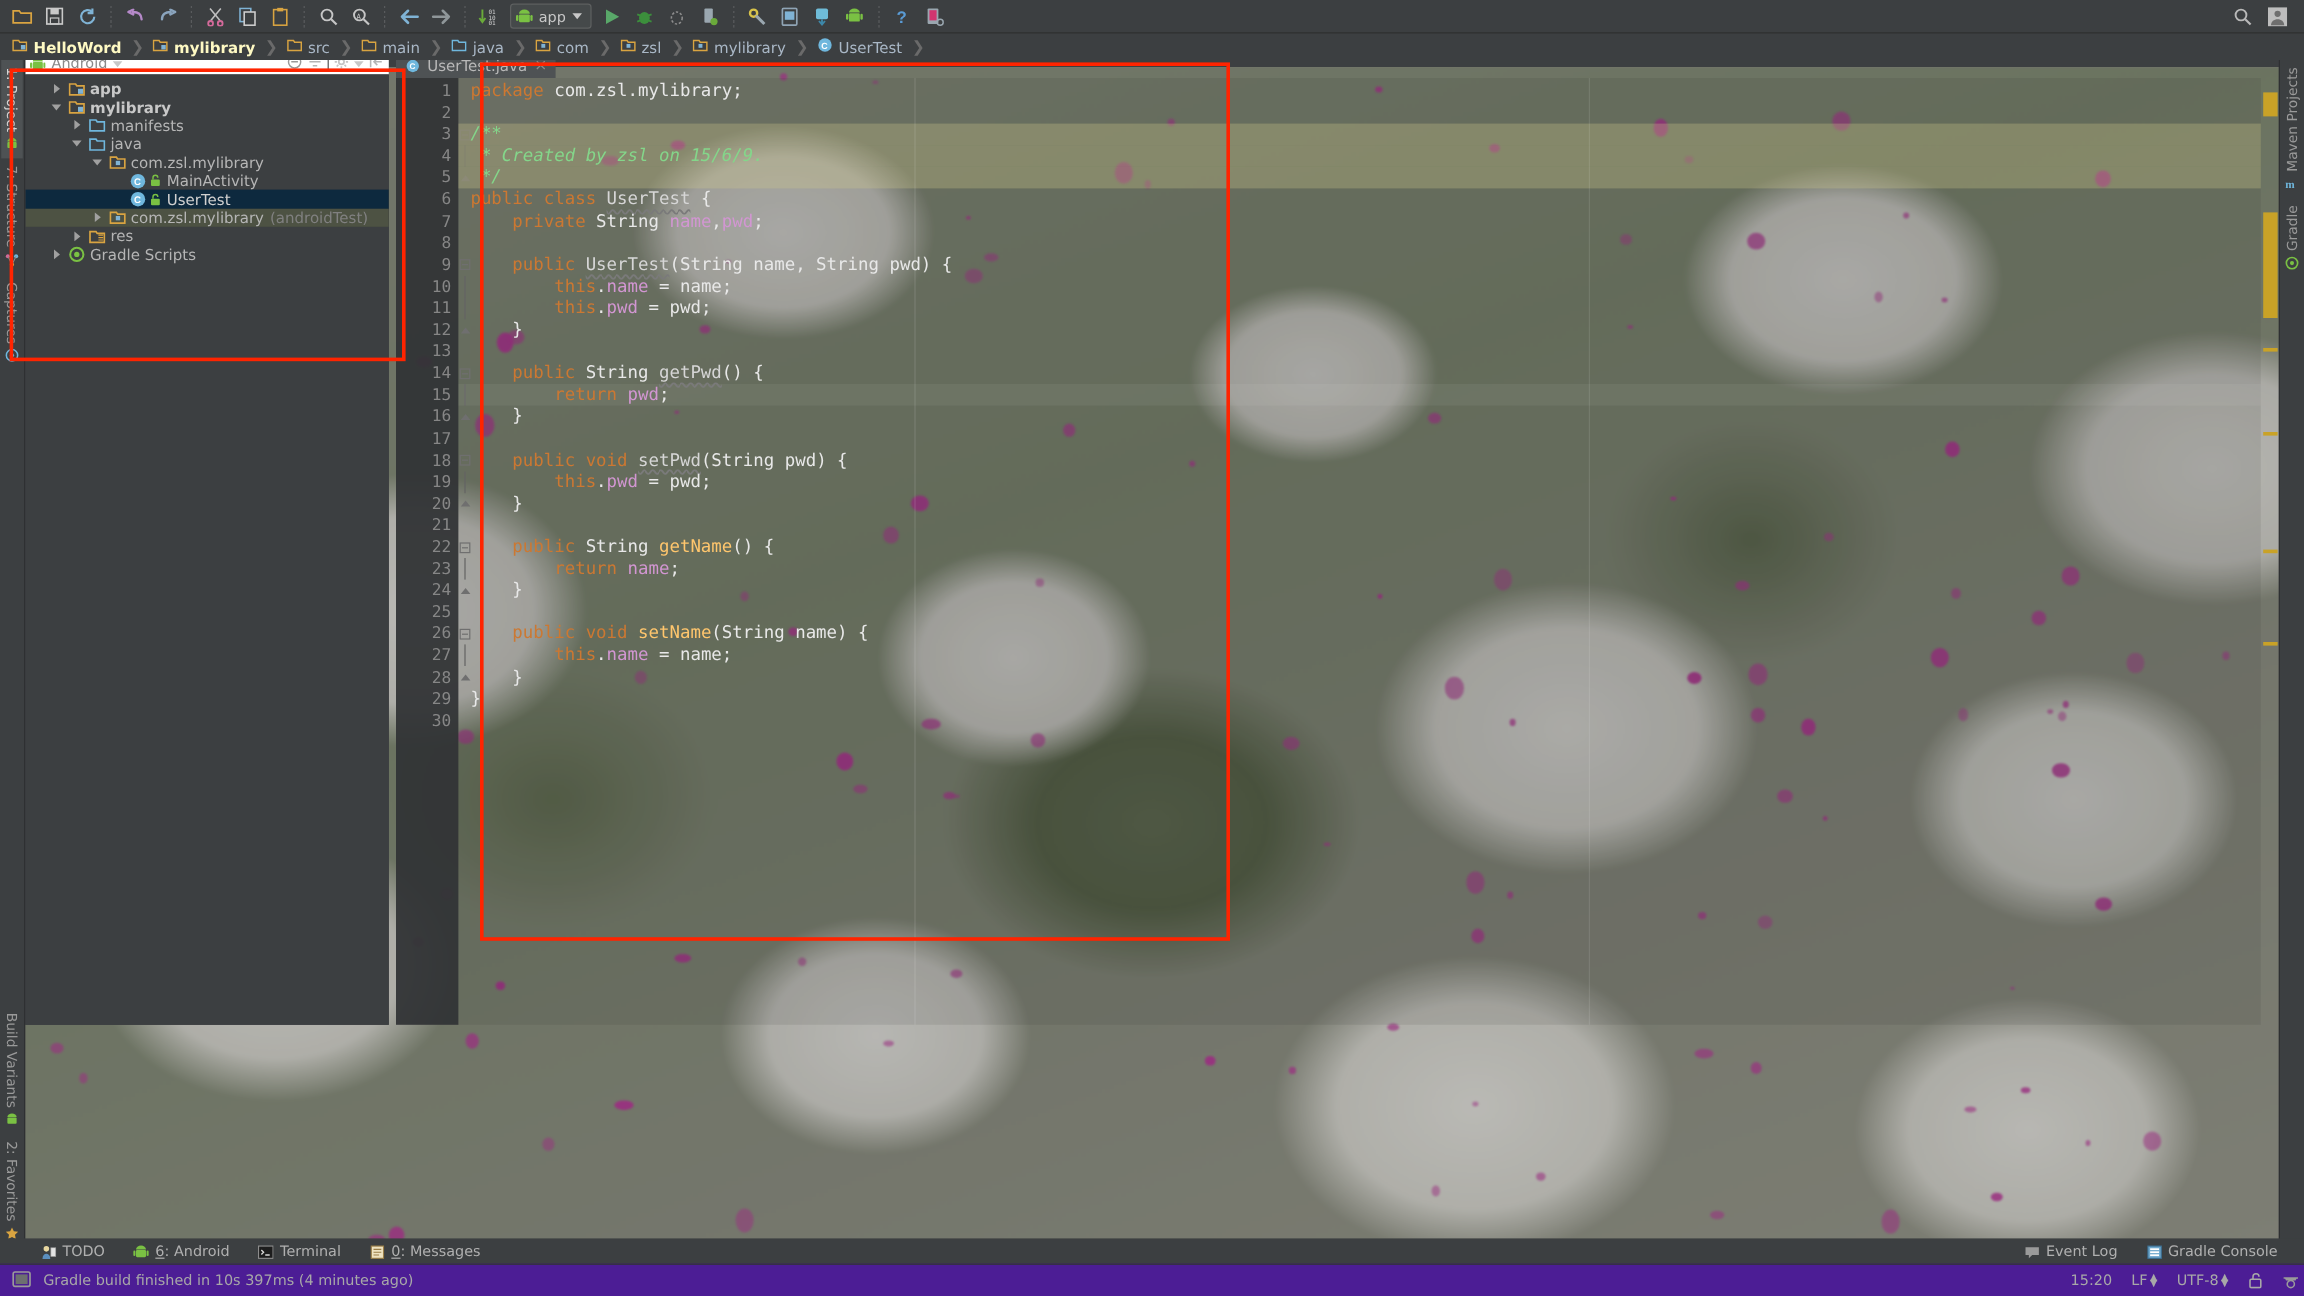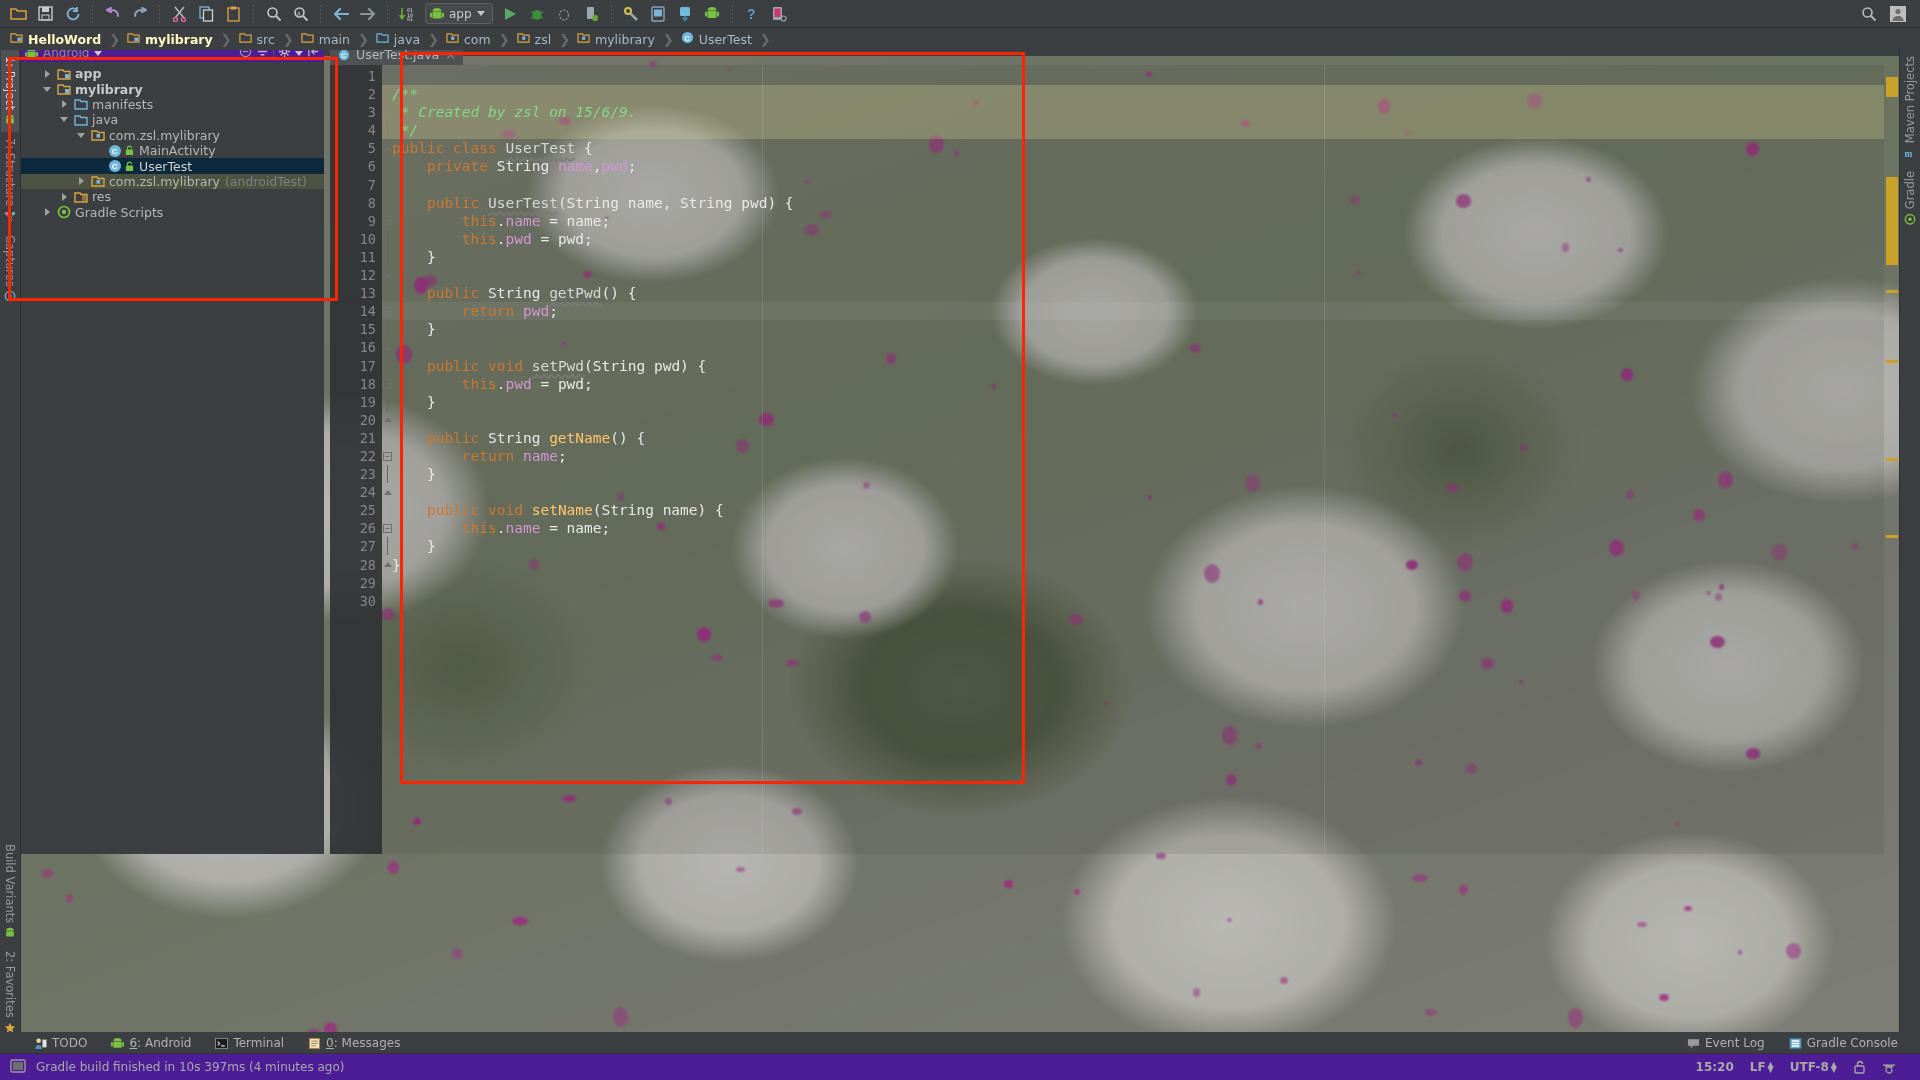--- a/index.html
+++ b/index.html
@@ -108,21 +108,21 @@
   .strip.right .vtab .vicon { transform: rotate(180deg); }
   .spacer { flex: 1; }
 
   
   .project-panel {
     position: absolute; left: 21px; top: 44px; width: 303px; height: 810px;
     background: #3c3f41; z-index: 20; display: flex; flex-direction: column;
   }
   .pp-head {
     height: 18px; display: flex; align-items: center; gap: 5px;
-    padding: 0 4px; background: #4c1d95; color: #7d7d7d; font-size: 12px;
+    padding: 0 4px; background: #ffffff; color: #7d7d7d; font-size: 12px;
   }
   .pp-head .ptitle { color: #8a8a8a; }
   .pp-tools { margin-left: auto; display: flex; gap: 4px; align-items: center; }
   .pp-tree { flex: 1; overflow: hidden; background: #3c3f41; padding-top: 4px; }
 
   .node {
     height: 15.4px; display: flex; align-items: center;
     font-size: 12.5px; color: #b5b5b5; white-space: nowrap; padding-right: 4px;
   }
   .node.sel { background: #0d293e; color: #d0d0d0; }
@@ -209,21 +209,21 @@
   .bbtn u { text-decoration: underline; }
   .bot-right { margin-left: auto; display: flex; align-items: center; padding-right: 10px; }
 
   
   .status {
     position: absolute; left: 0; bottom: 0; width: 1920px; height: 27px;
     background: #4c1d95; border-top: 1px solid #313335;
     display: flex; align-items: center; z-index: 30; font-size: 12px; color: #a8a8a8;
   }
   .status .smsg { margin-left: 10px; display:flex; align-items:center; gap: 10px; }
-  .status-right { margin-left: auto; display: flex; align-items: center; gap: 16px; padding-right: 24px; font-weight: bold; }
+  .status-right { margin-left: auto; display: flex; align-items: center; gap: 16px; padding-right: 4px; }
   .sr-item { display: flex; align-items: center; gap: 2px; }
   .arrows { display: inline-flex; flex-direction: column; line-height: 5px; font-size: 8px; color: #a8a8a8; }
 </style>
 </head>
 <body>
 
 <div id="app">
 
   <div class="wallpaper">
     <div class="base"></div>
@@ -961,20 +961,21 @@
             <span class="tri-u"></span>
           </div>
           <div class="fold"></div>
           <div class="fold"></div>
         </div>
     </div>
     <div class="code">
       <div class="caret-line"></div>
       <div class="right-margin"></div>
       <div id="code-lines">
+          <div class="cline"><span class="kw">package </span><span class="pl">com.zsl.mylibrary;</span></div>
           <div class="cline">&nbsp;</div>
           <div class="cline doc"><span class="cm">/**</span></div>
           <div class="cline doc"><span class="cm"> * Created by zsl on 15/6/9.</span></div>
           <div class="cline doc"><span class="cm"> */</span></div>
           <div class="cline"><span class="kw">public class </span><span class="err">UserTest</span><span class="pl"> {</span></div>
           <div class="cline"><span class="kw">    private </span><span class="pl">String </span><span class="fld">name</span><span class="pl">,</span><span class="fld">pwd</span><span class="pl">;</span></div>
           <div class="cline">&nbsp;</div>
           <div class="cline"><span class="kw">    public </span><span class="err">UserTest</span><span class="pl">(String name, String pwd) {</span></div>
           <div class="cline"><span class="kw">        this</span><span class="pl">.</span><span class="fld">name</span><span class="pl"> = name;</span></div>
           <div class="cline"><span class="kw">        this</span><span class="pl">.</span><span class="fld">pwd</span><span class="pl"> = pwd;</span></div>

